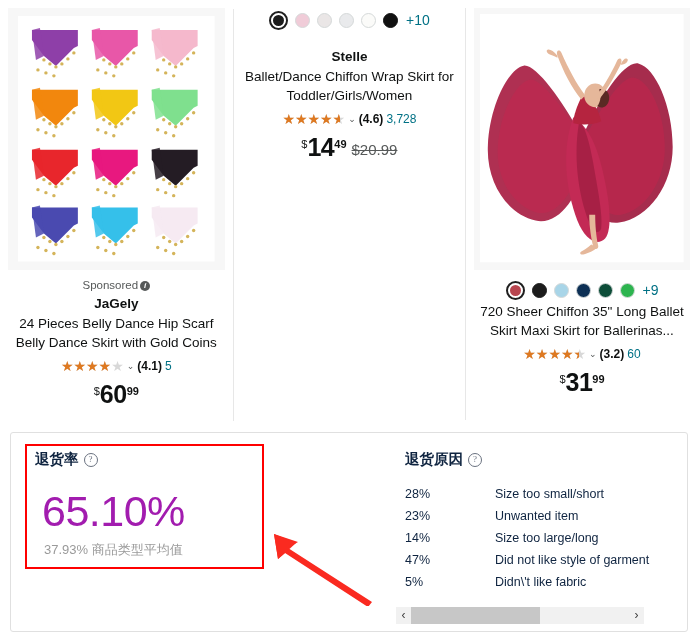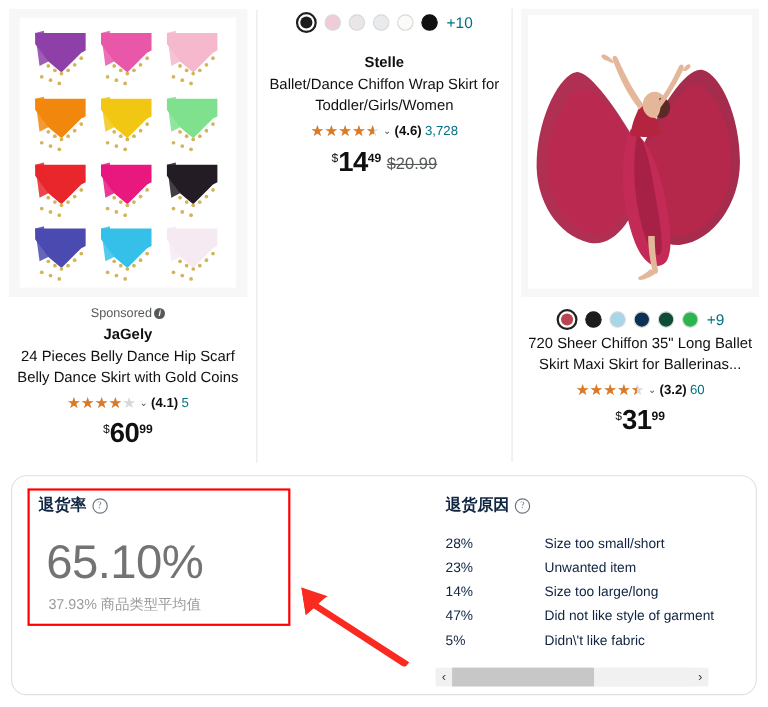--- a/index.html
+++ b/index.html
@@ -212,21 +212,21 @@
   }
 
   
   .stats-panel {
     position: absolute;
     left: 10px; top: 432px;
     width: 678px;
     height: 200px;
     box-sizing: border-box;
     border: 1px solid #e0e0e0;
-    border-radius: 14px;
+    border-radius: 3px;
     background: #fff;
     display: flex;
   }
   .stats-left { width: 375px; position: relative; }
   .stats-right { flex: 1; position: relative; }
 
   .red-box {
     position: absolute;
     left: 14px; top: 11px;
     width: 239px;
@@ -258,21 +258,21 @@
   }
   .head-return-rate { left: 24px; top: 17px; }
   .head-return-reason { left: 19px; top: 17px; }
 
   .big-stat {
     position: absolute;
     left: 31px; top: 55px;
     font-size: 43px;
     line-height: 46px;
     font-weight: 400;
-    color: #737373;
+    color: #a21caf;
     letter-spacing: -0.5px;
     font-family: "Liberation Sans", sans-serif;
   }
   .sub-stat {
     position: absolute;
     left: 33px; top: 108px;
     font-size: 13px;
     color: #9a9a9a;
     white-space: nowrap;
   }

